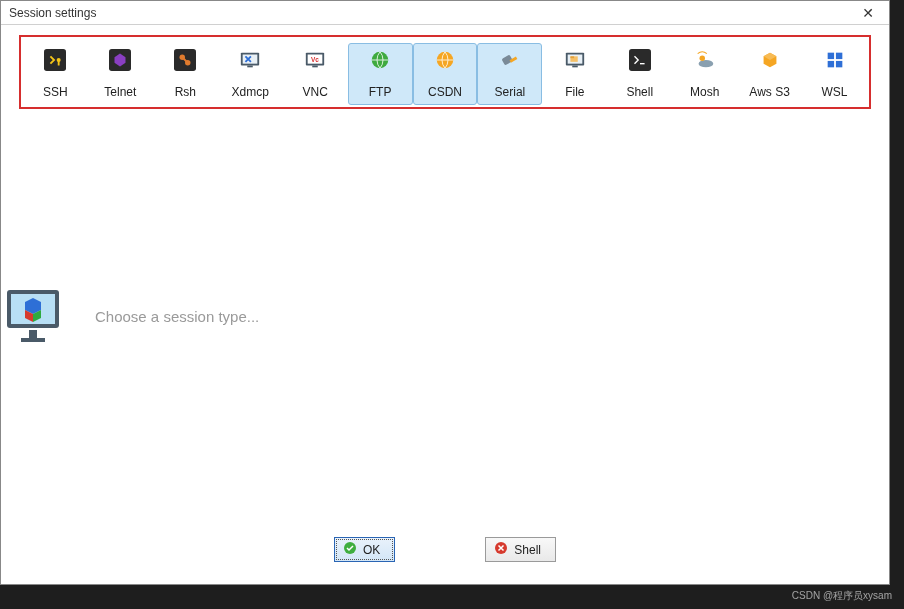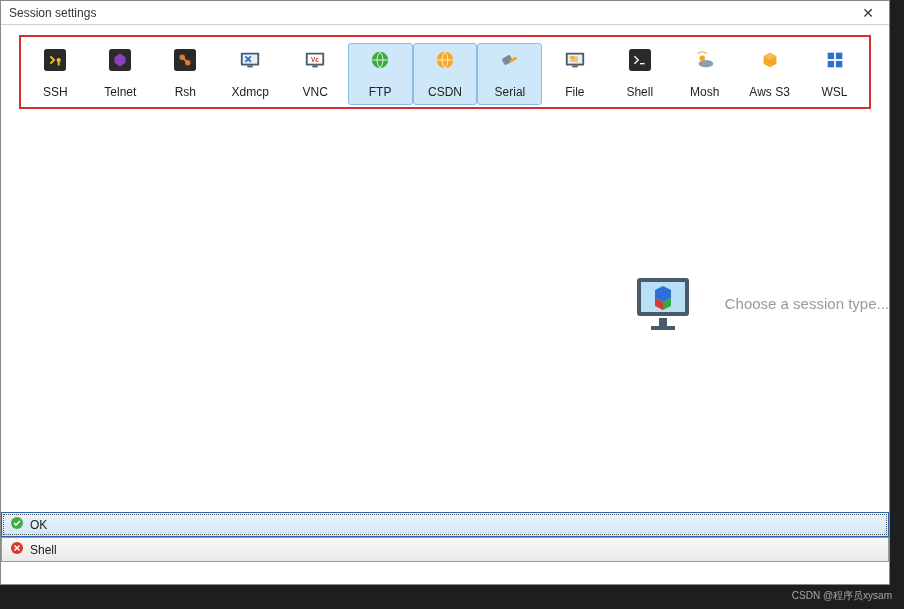--- a/index.html
+++ b/index.html
@@ -70,33 +70,33 @@
     width: 26px; height: 26px;
     display: flex;
     align-items: center;
     justify-content: center;
   }
   .session-btn .lbl { white-space: nowrap; }
   .main {
     flex: 1;
     display: flex;
     align-items: center;
-    justify-content: flex-end;
+    justify-content: flex-start;
     gap: 30px;
   }
   .prompt {
     font-size: 15px;
     color: #9a9a9a;
   }
   .monitor { width: 64px; height: 64px; }
   .buttons {
     display: flex;
     justify-content: center;
+    gap: 90px;
     padding: 14px 0 22px 0;
-    flex-direction: column;
   }
   .btn {
     display: flex;
     align-items: center;
     gap: 6px;
     padding: 3px 14px 3px 8px;
     background: linear-gradient(#f8f8f8,#e9e9e9);
     border: 1px solid #9a9a9a;
     font-size: 12px;
     color: #222;

